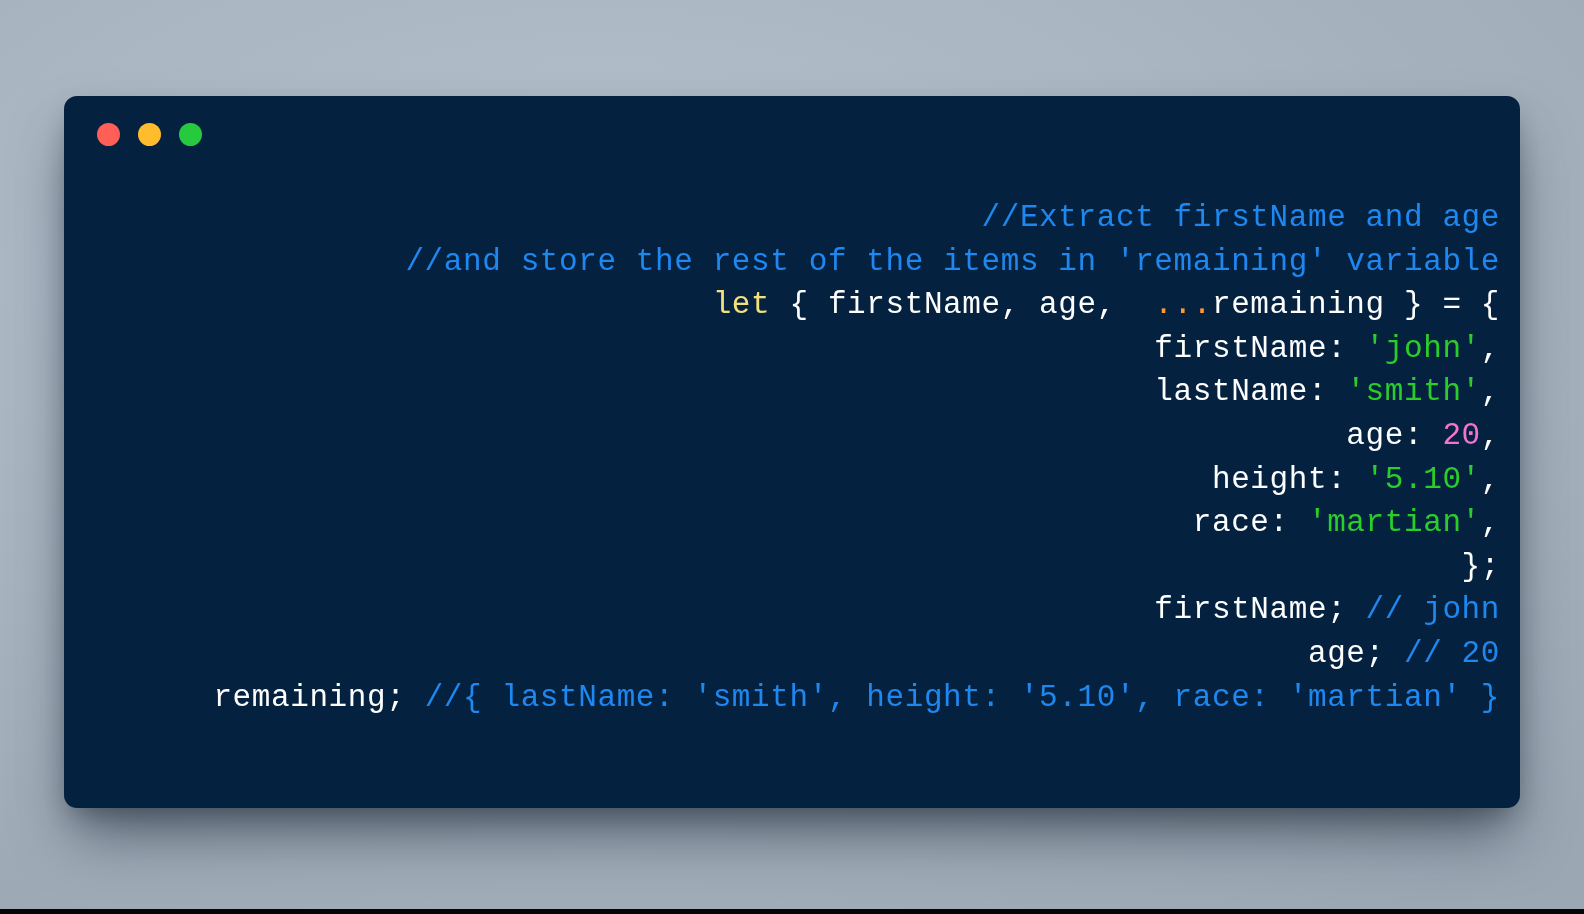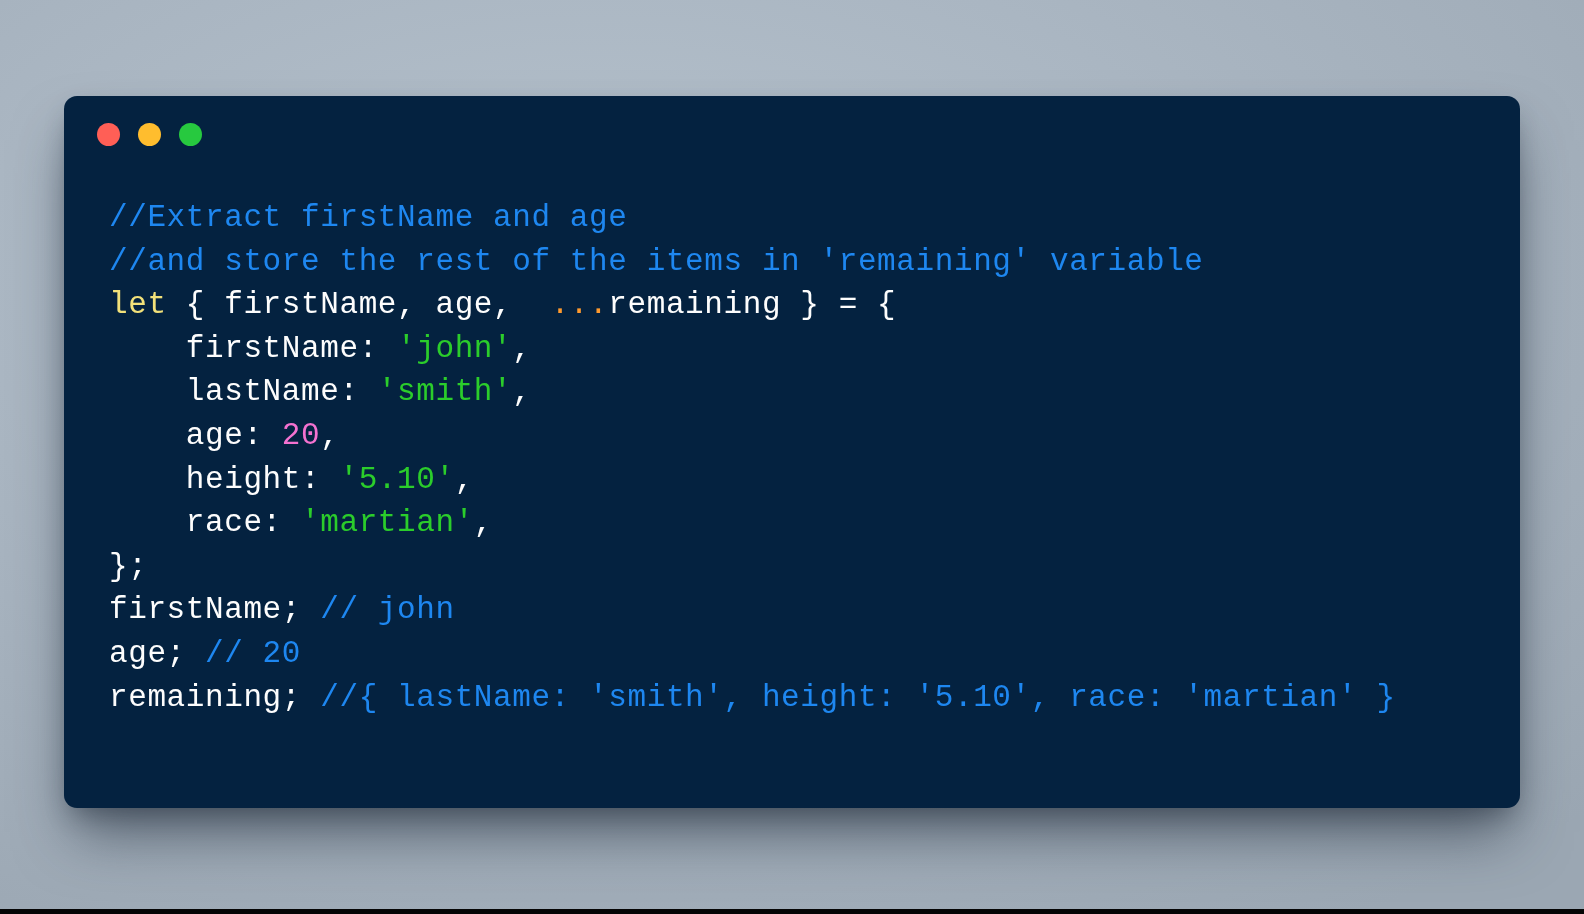--- a/index.html
+++ b/index.html
@@ -40,20 +40,21 @@
     left: 64px;
     top: 96px;
     width: 1456px;
     height: 712px;
     background: #042240;
     border-radius: 13px;
     box-shadow:
       0 34px 58px -10px rgba(32, 44, 58, 0.62),
       0 12px 26px -8px rgba(28, 38, 50, 0.42);
     overflow: hidden;
+    text-align: right;
   }
 
   #title-bar {
     position: absolute;
     left: 33px;
     top: 27px;
     display: flex;
     gap: 18px;
     align-items: center;
   }

